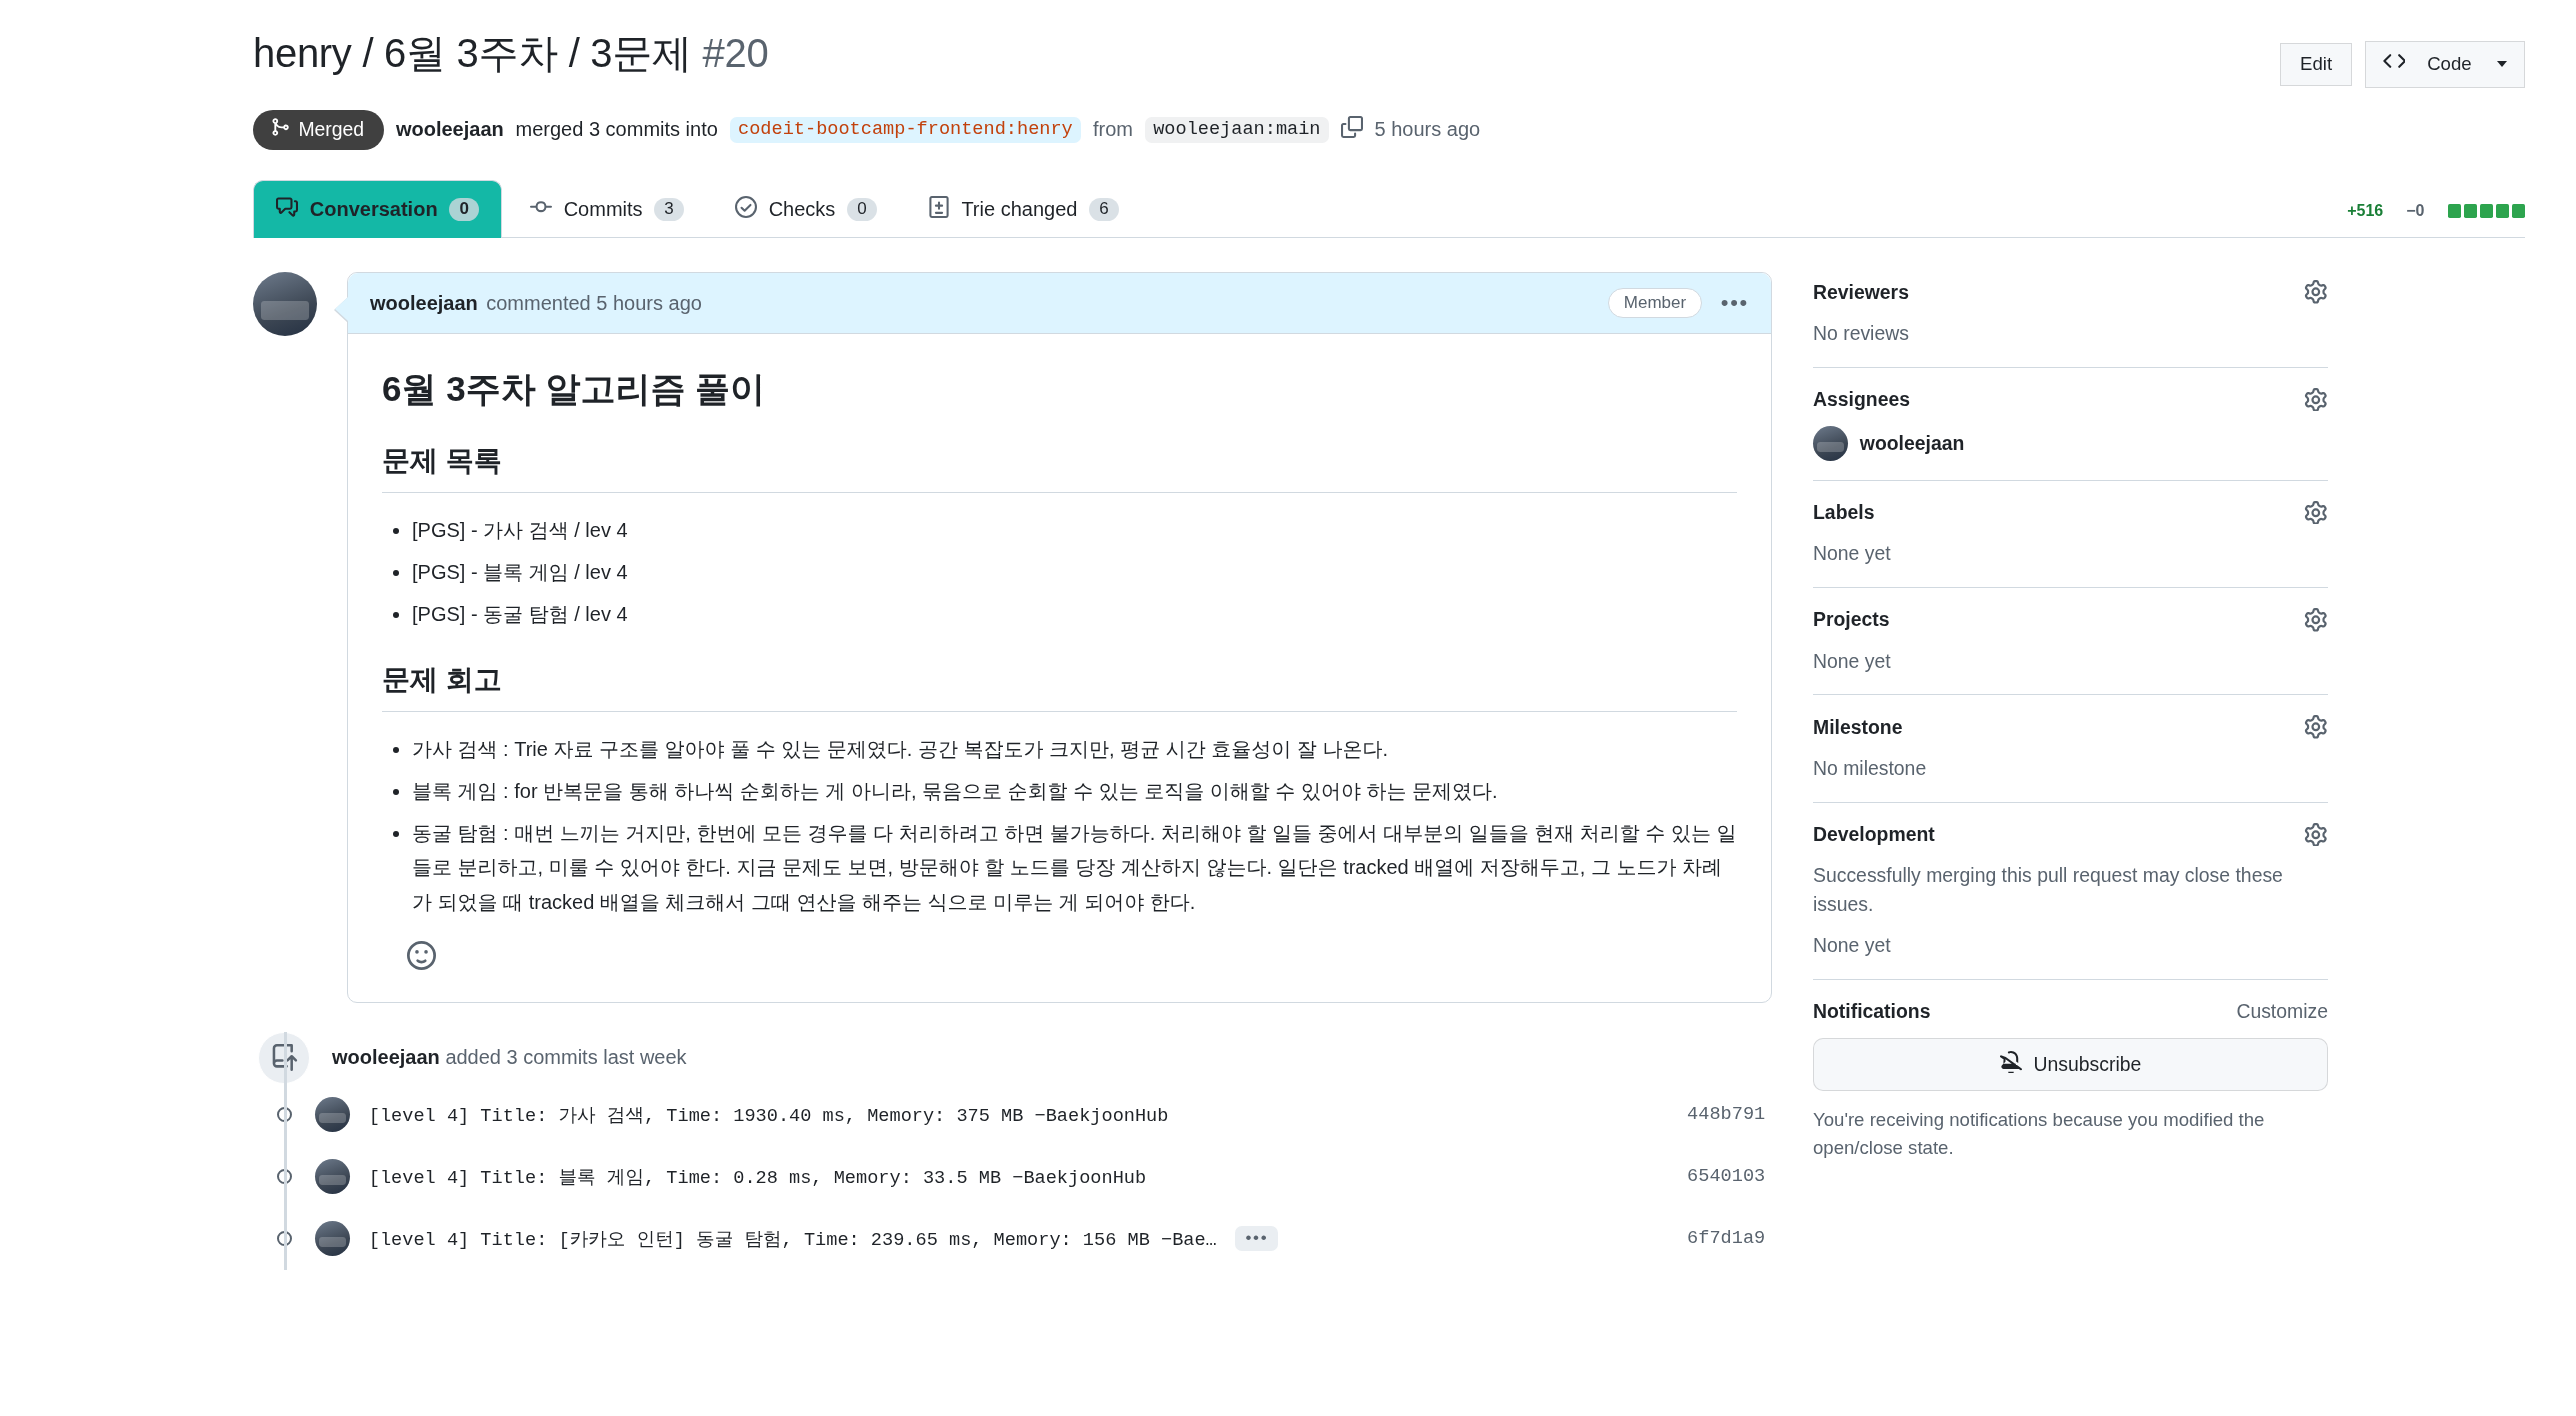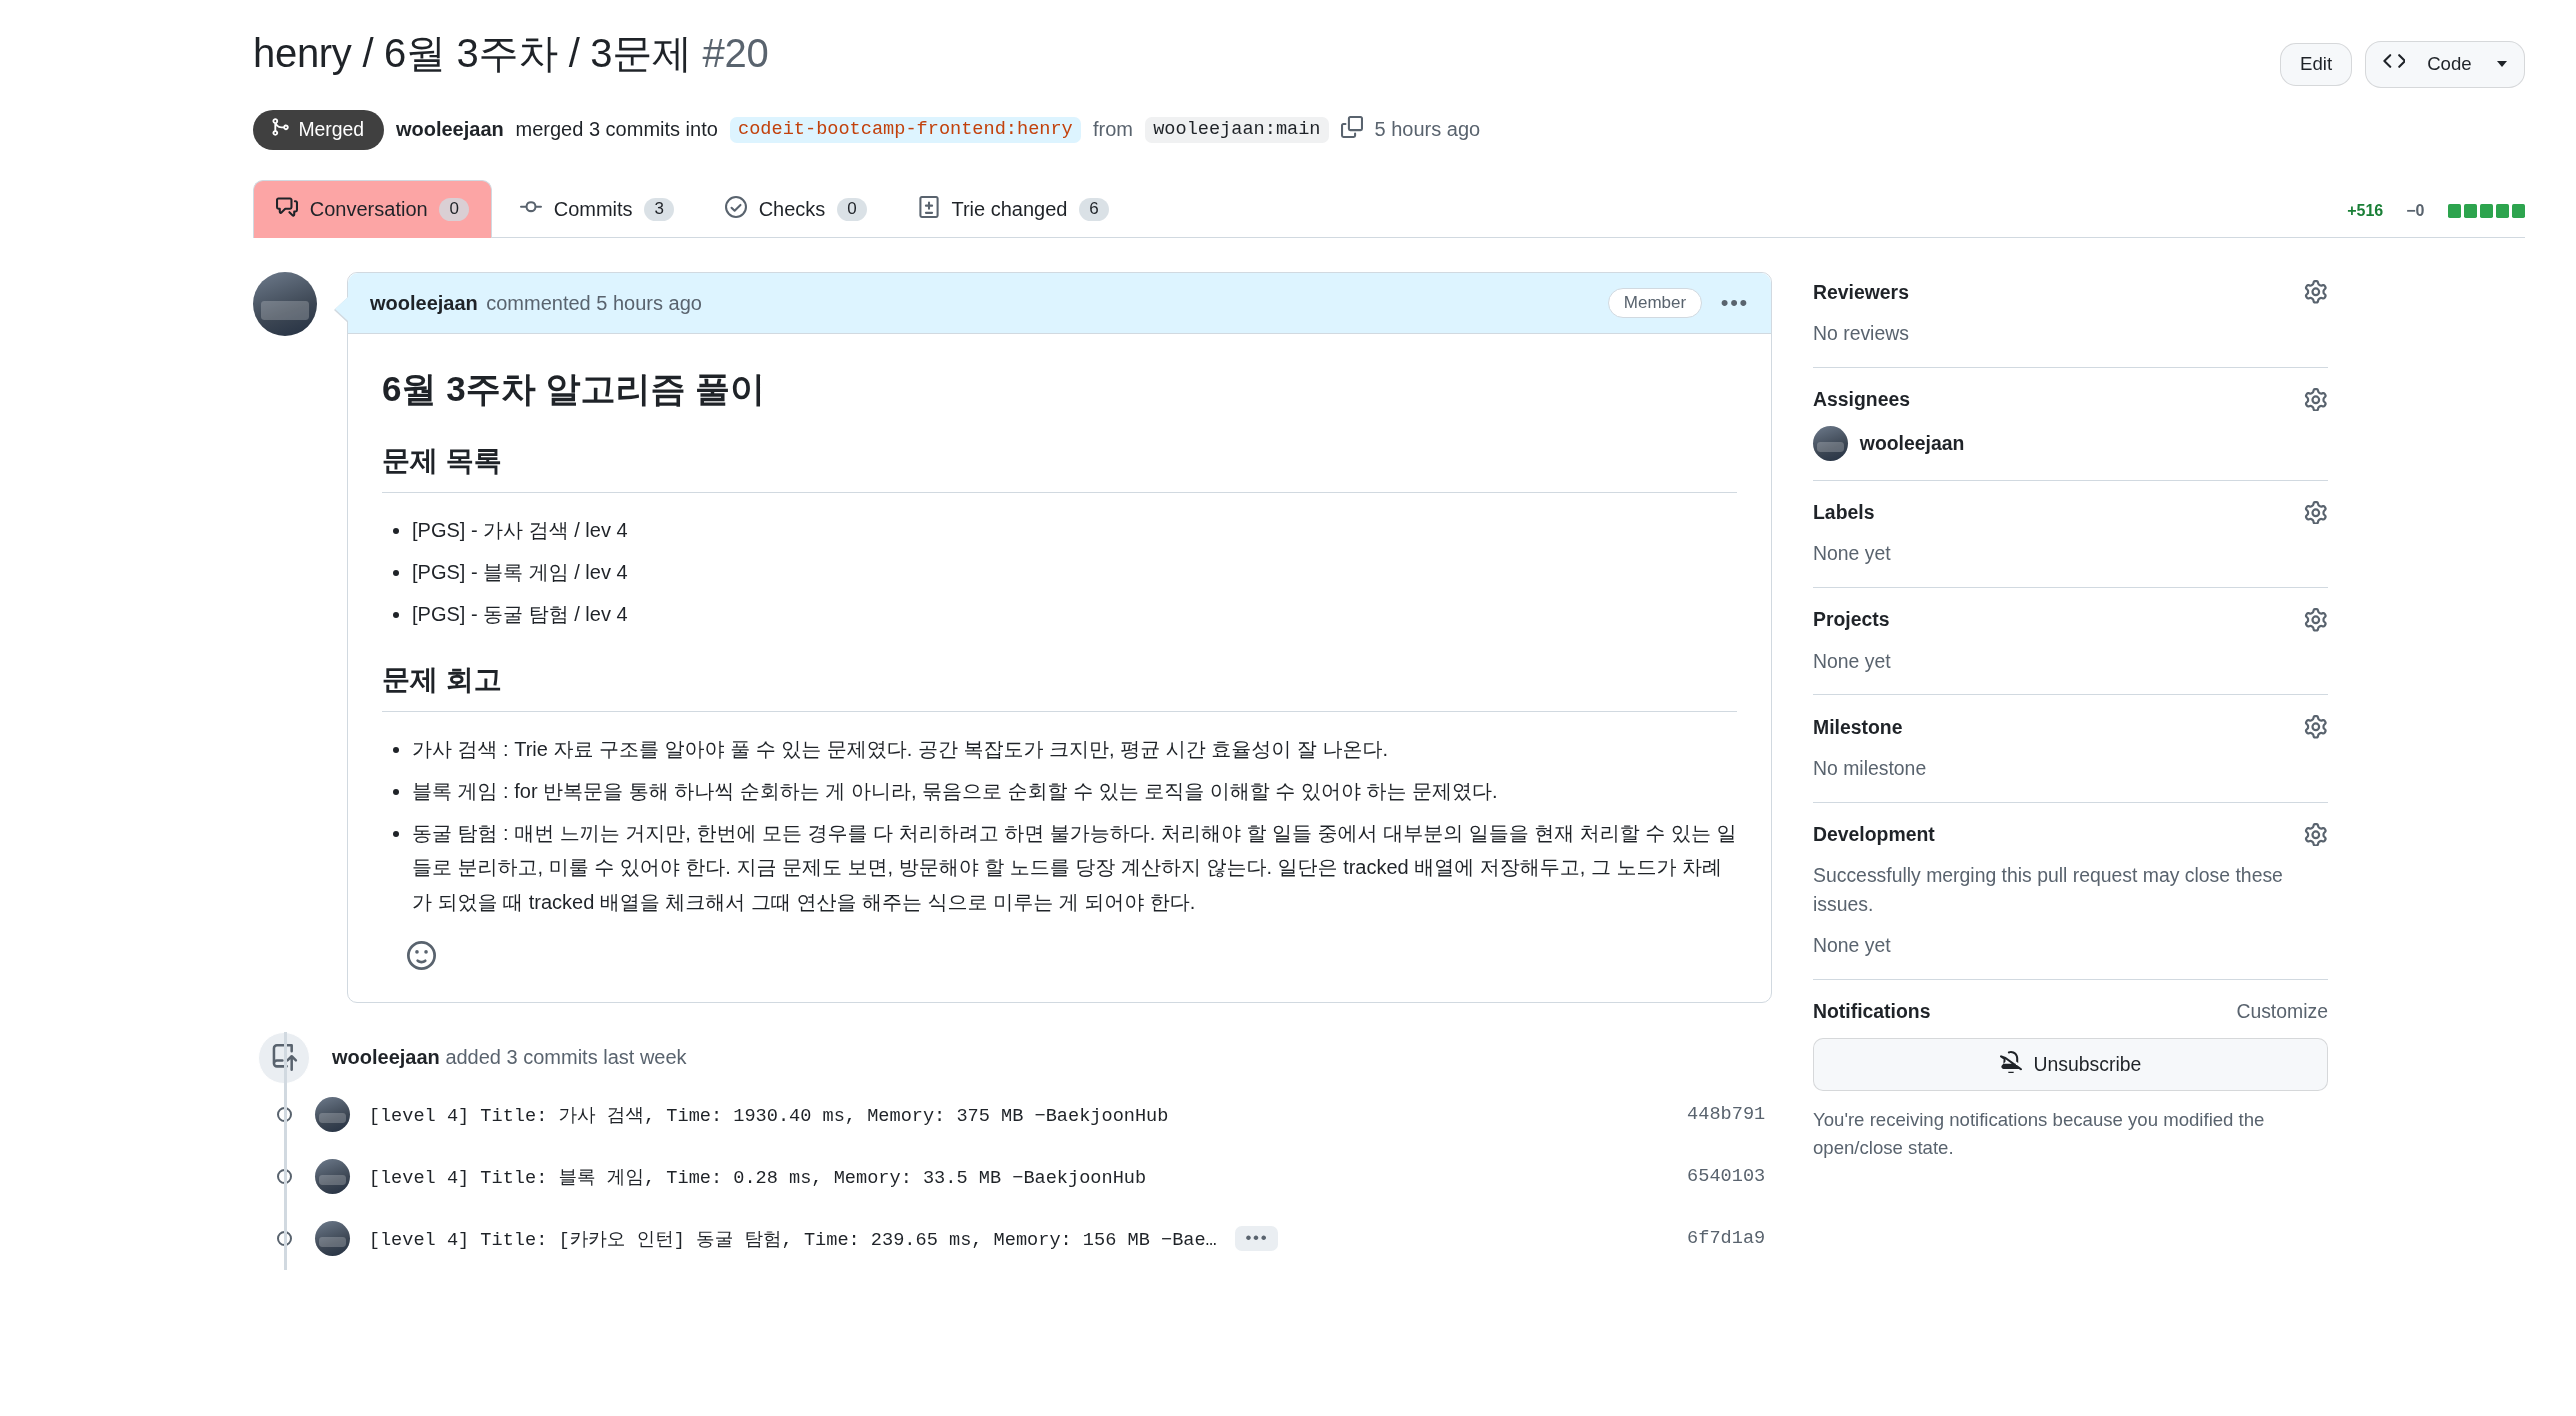--- a/index.html
+++ b/index.html
@@ -39,21 +39,21 @@
   .title-actions {
     display: flex;
     align-items: center;
     gap: 13.5px;
     padding-top: 11.8px;
   }
   .btn {
     border: 0.8px solid rgba(31,35,40,0.15);
     background: #f6f8fa;
     color: #1f2328;
-    border-radius: 16px;
+    border-radius: 0;
     font-size: 18.6px;
     font-family: "Liberation Sans", sans-serif;
     padding: 8.4px 18.6px;
     line-height: 1.3;
     cursor: pointer;
     white-space: nowrap;
   }
   .btn-code {
     display: flex;
     align-items: center;
@@ -118,23 +118,23 @@
     font-size: 20px;
     color: #1f2328;
     cursor: pointer;
     border: 0.8px solid transparent;
     border-bottom: none;
     border-radius: 10px 10px 0 0;
     position: relative;
     top: 0.8px;
   }
   .tab.active {
-    background: #fca5a5;
+    background: #14b8a6;
     border-color: #d1d9e0;
-    font-weight: 400;
+    font-weight: 700;
     justify-content: center;
   }
   .tab-count {
     background: #d1d9e0cc;
     color: #1f2328;
     border-radius: 843px;
     font-size: 17px;
     padding: 1.7px 10px;
     min-width: 29px;
     text-align: center;

